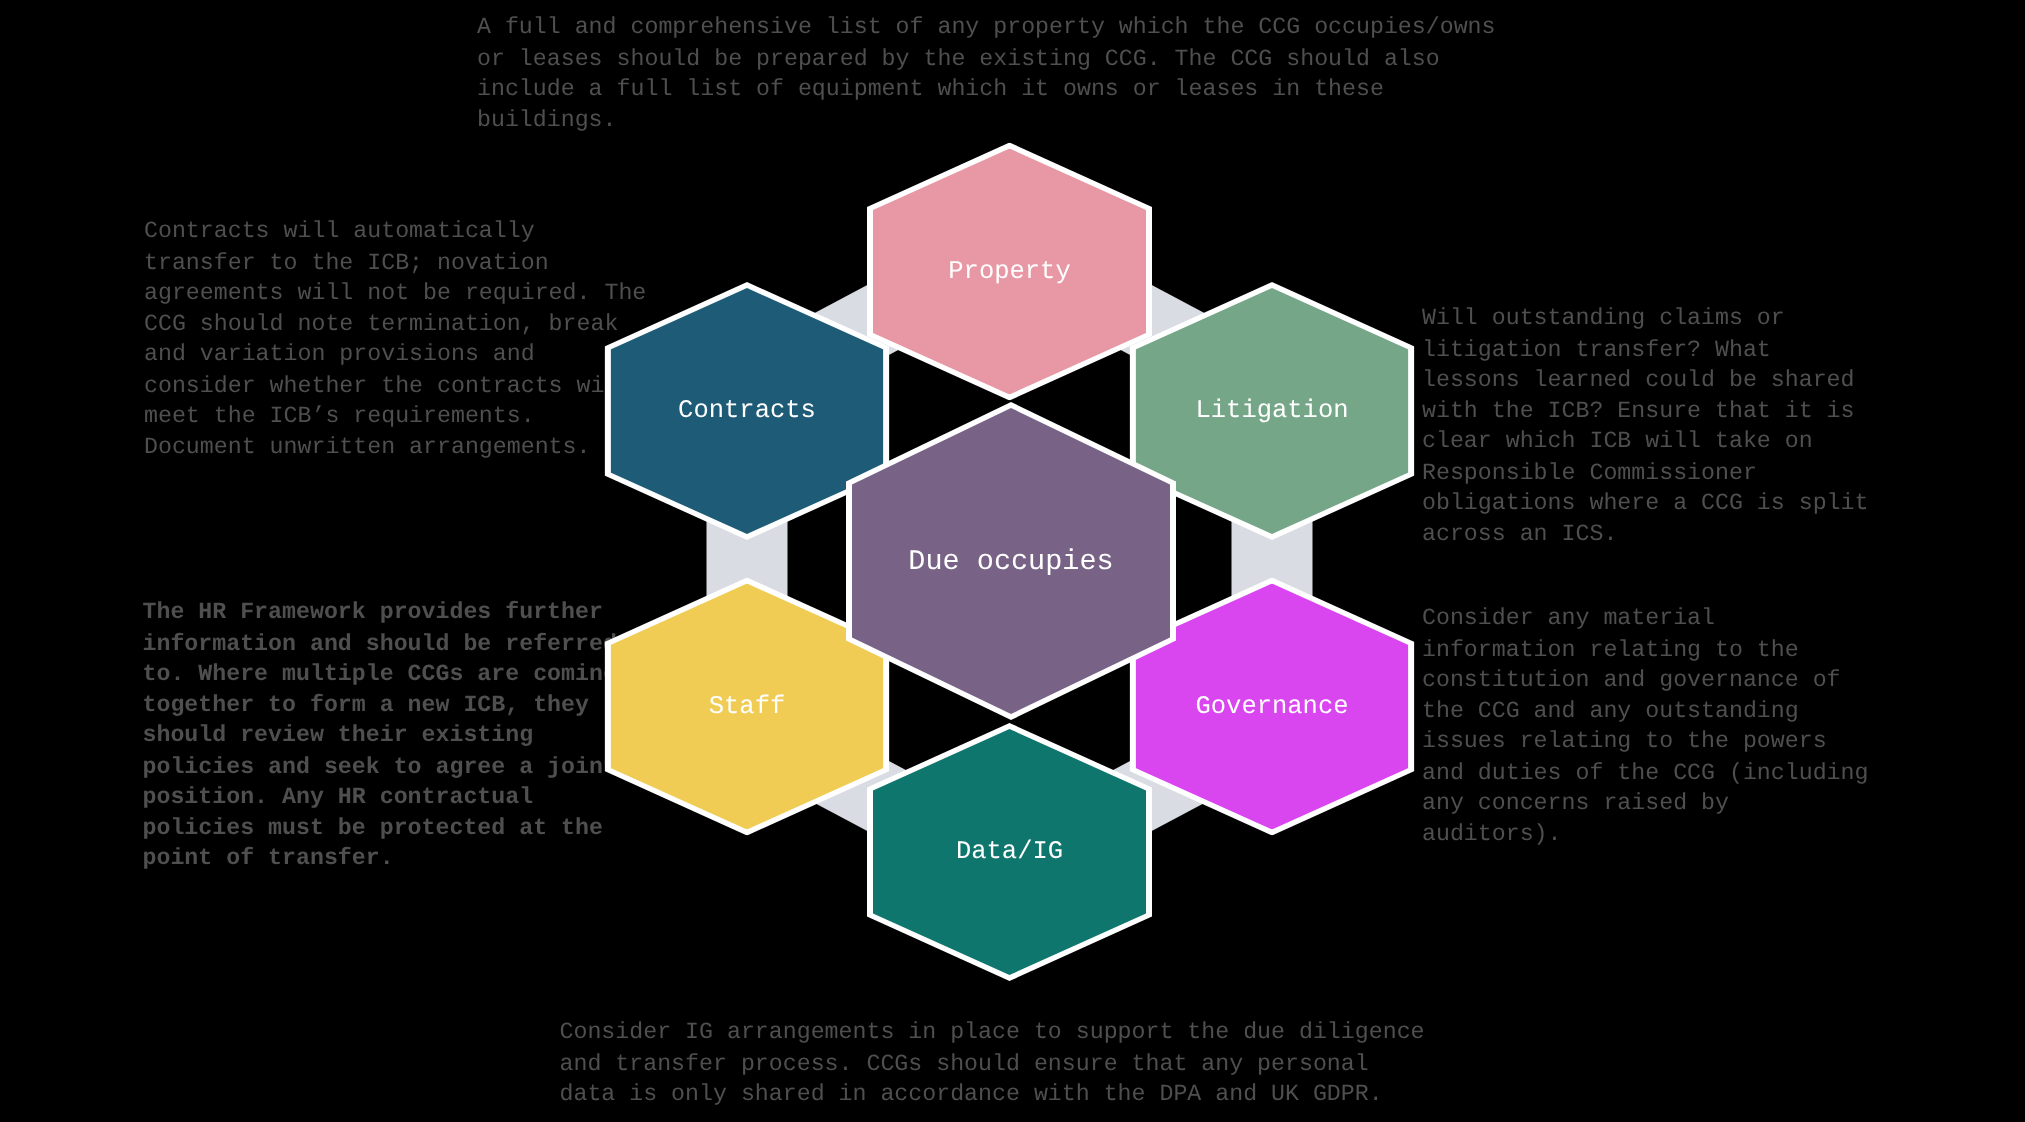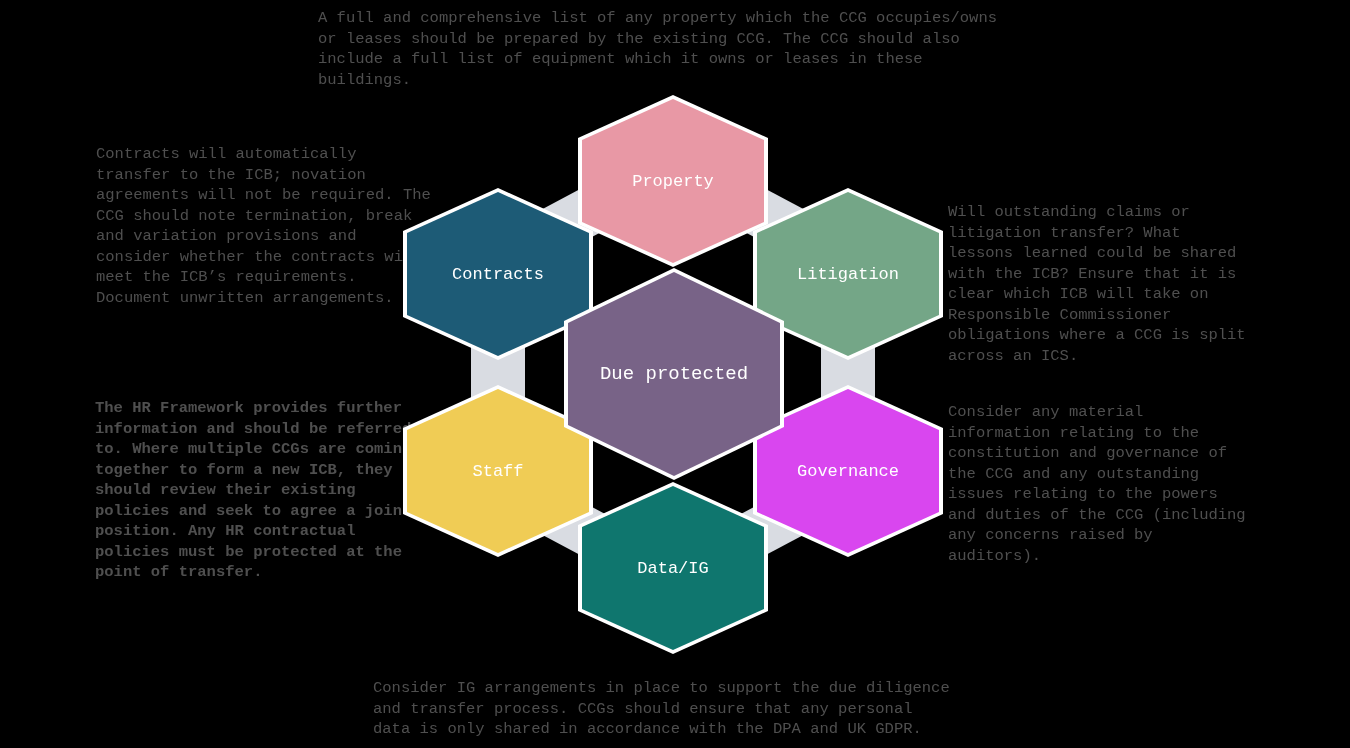--- a/index.html
+++ b/index.html
@@ -117,17 +117,17 @@
   </div>
 
   <div class="hex" style="left:403px; top:188px; width:190px; height:172px;">
     <div class="hex-fill" style="background: rgb(29, 91, 118);">
       <span class="hex-label">Contracts</span>
     </div>
   </div>
 
   <div class="hex center" style="left:564px; top:268px; width:220px; height:212px;">
     <div class="hex-fill" style="background: rgb(120, 99, 135);">
-      <span class="hex-label">Due protected</span>
+      <span class="hex-label">Due occupies</span>
     </div>
   </div>
 
 </div>
 
 </body></html>

